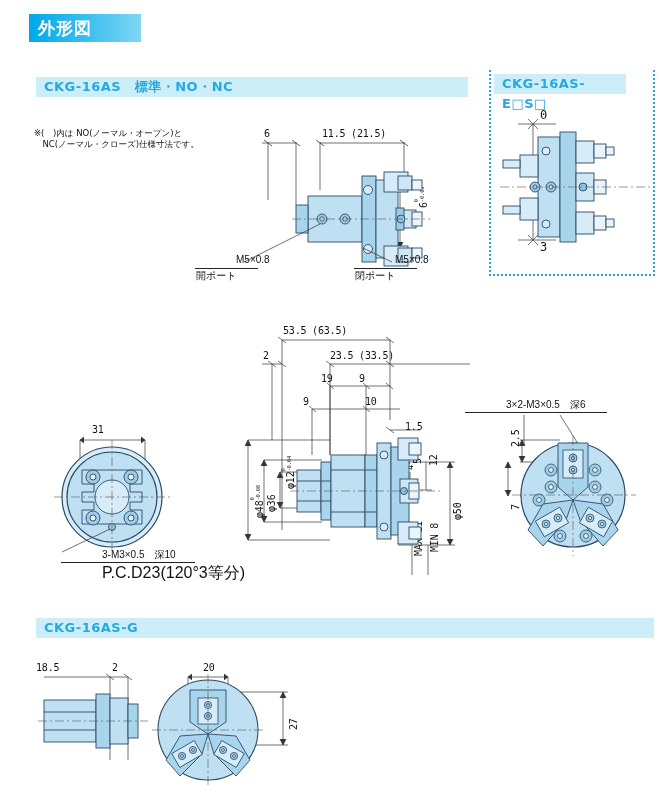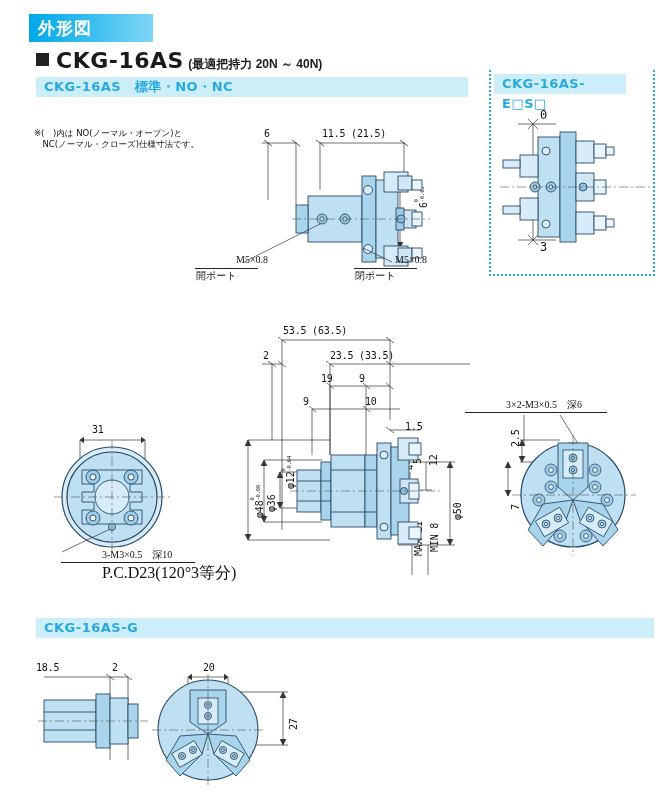--- a/index.html
+++ b/index.html
@@ -8,21 +8,21 @@
     background:#ffffff;
     font-family:"Liberation Sans","DejaVu Sans",sans-serif;
     color:#1a1a1a;
     position:relative;
     overflow:hidden;
   }
   .page{position:absolute;left:0;top:0;width:659px;height:798px;}
 
   
   .hdr-band{
-    position:absolute;left:29px;top:14px;width:124px;height:28px;
+    position:absolute;left:29px;top:14px;width:112px;height:28px;
     background:linear-gradient(90deg,#00a8e8 0%,#3fc0ef 55%,#7fd6f5 100%);
   }
   .hdr-band span{
     display:block;color:#fff;font-weight:bold;font-size:17px;
     letter-spacing:1px;line-height:28px;padding-left:9px;
     font-family:"DejaVu Sans",sans-serif;
   }
 
   
   .model-title{
@@ -63,42 +63,38 @@
   
   .dim{
     position:absolute;font-family:"DejaVu Sans Mono","Liberation Mono",monospace;
     font-size:10px;color:#111;white-space:nowrap;letter-spacing:-0.2px;
   }
   .dim.v{transform-origin:left top;transform:rotate(-90deg);}
   .lbl{
     position:absolute;font-family:"DejaVu Sans",sans-serif;
     font-size:10px;color:#111;white-space:nowrap;
   }
-  .lbl.mono{font-family:Liberation Serif, serif;padding-left:40px;}
+  .lbl.mono{font-family:Liberation Sans, sans-serif;padding-left:40px;}
   .tol{display:inline-block;font-size:5.5px;line-height:5.5px;
        vertical-align:3px;text-align:left;
        font-family:"DejaVu Sans Mono",monospace;}
   .tol b{display:block;font-weight:normal;}
   .ul{position:absolute;height:1px;background:#222;}
 
   svg{position:absolute;left:0;top:0;overflow:visible;}
 </style>
 </head>
 <body>
 
 <div class="page">
 
   <div class="hdr-band">
     <span>外形図</span>
   </div>
 
-  <div class="model-title">
-    <span class="sq"></span><span class="m">CKG-16AS</span>
-    <span class="sub">(最適把持力 20N ～ 40N)</span>
-  </div>
 
   <div class="sec-bar" id="bar-std">
     <span>CKG-16AS　標準・NO・NC</span>
   </div>
 
   <div class="note"><span>※(　)内は NO(ノーマル・オープン)と</span>
 <span>　NC(ノーマル・クローズ)仕様寸法です。</span></div>
 
   <div class="dotted-box"></div>
   <div class="sec-bar" id="bar-es">

